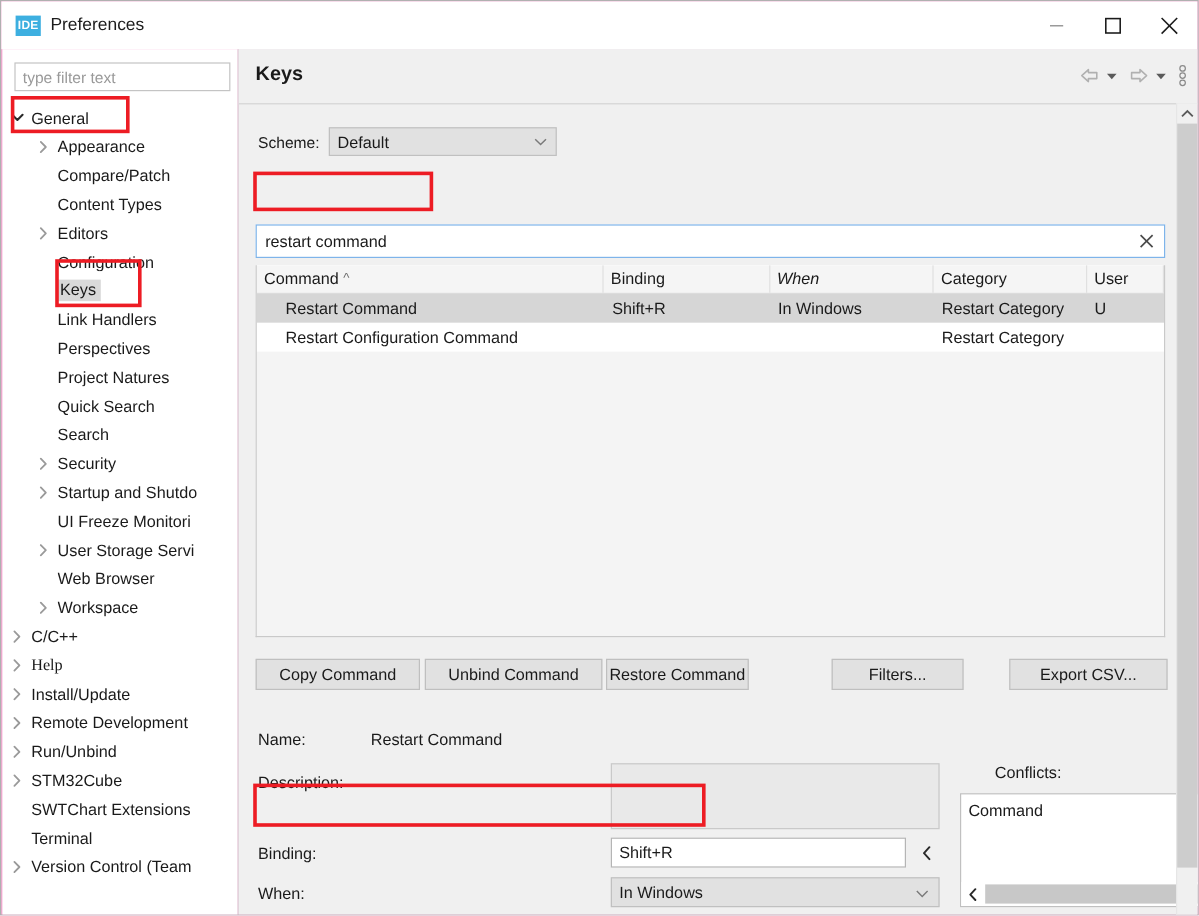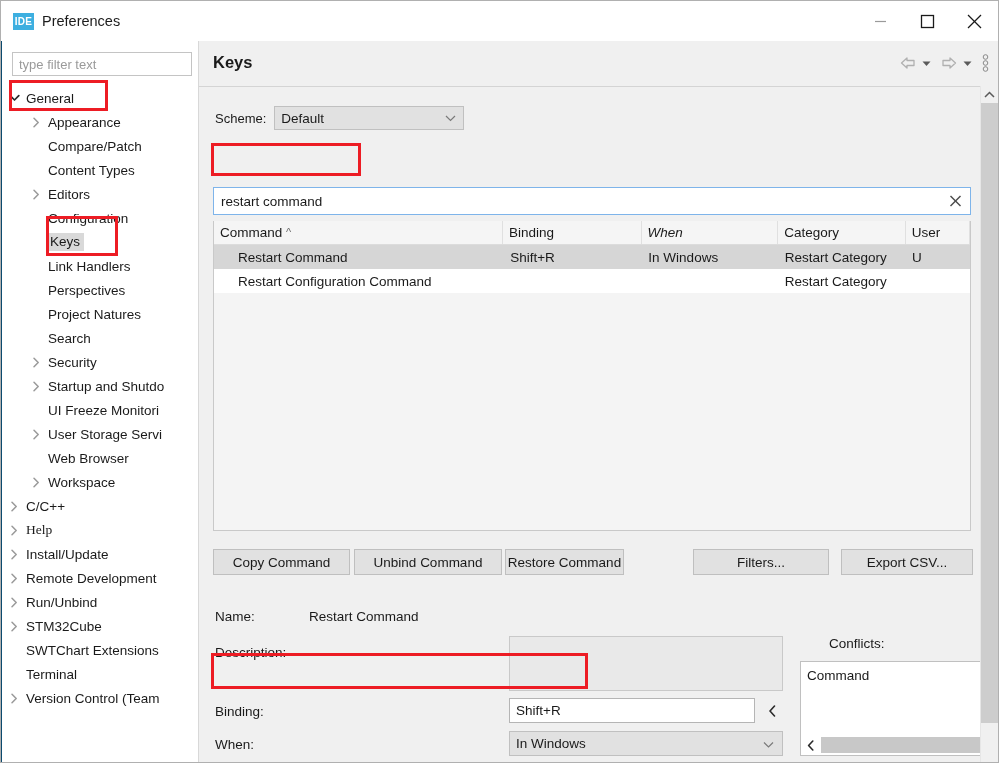--- a/index.html
+++ b/index.html
@@ -8,21 +8,21 @@
     overflow: hidden;
     background: #ffffff;
     font-family: "Liberation Sans", sans-serif;
     font-size: 13px;
     color: #1a1a1a;
     -webkit-font-smoothing: antialiased;
   }
   #app {
     position: relative;
     width: 999px; height: 763px;
-    background: #0c4a6e;
+    background: #f9a8d4;
     border: 1px solid #b0b0b0;
     box-sizing: border-box;
     overflow: hidden;
   }
 
   
   .titlebar {
     position: absolute; left: 0; top: 0;
     width: 997px; height: 40px;
     background: #ffffff;
@@ -422,20 +422,24 @@
           <span class="tree-arrow" style="margin-left: 26px;"></span>
           <span class="tree-label" style="margin-left: 4px;">Link Handlers</span>
         </div>
         <div class="tree-row">
           <span class="tree-arrow" style="margin-left: 26px;"></span>
           <span class="tree-label" style="margin-left: 4px;">Perspectives</span>
         </div>
         <div class="tree-row">
           <span class="tree-arrow" style="margin-left: 26px;"></span>
           <span class="tree-label" style="margin-left: 4px;">Project Natures</span>
+        </div>
+        <div class="tree-row">
+          <span class="tree-arrow" style="margin-left: 26px;"></span>
+          <span class="tree-label" style="margin-left: 4px;">Quick Search</span>
         </div>
         <div class="tree-row">
           <span class="tree-arrow" style="margin-left: 26px;"></span>
           <span class="tree-label" style="margin-left: 4px;">Search</span>
         </div>
         <div class="tree-row">
           <span class="tree-arrow" style="margin-left: 26px;">
             <svg width="8" height="11" viewBox="0 0 8 11">
               <path d="M2 1.2 L6.2 5.5 L2 9.8" fill="none" stroke="#9a9a9a" stroke-width="1.5" stroke-linecap="round" stroke-linejoin="round"></path>
             </svg>
@@ -635,21 +639,21 @@
               <div class="td" style="width: 70px;"></div>
             </div>
           </div>
       </div>
     </div>
 
     <div class="btnbar">
       <div class="btn" style="left:0px;width:137px">Copy Command</div>
       <div class="btn" style="left:141px;width:148px">Unbind Command</div>
       <div class="btn" style="left:292px;width:119px">Restore Command</div>
-      <div class="btn" style="left:480px;width:136px">Filters...</div>
+      <div class="btn" style="left:480px;width:110px">Filters...</div>
       <div class="btn" style="left:628px;width:132px">Export CSV...</div>
     </div>
 
     <div class="lbl" style="left:16px; top:568px;">Name:</div>
     <div class="lbl" style="left:110px; top:568px;">Restart Command</div>
 
     <div class="lbl" style="left:16px; top:604px;">Description:</div>
     <div class="desc-box"></div>
 
     <div class="lbl" style="left:16px; top:663px;">Binding:</div>

